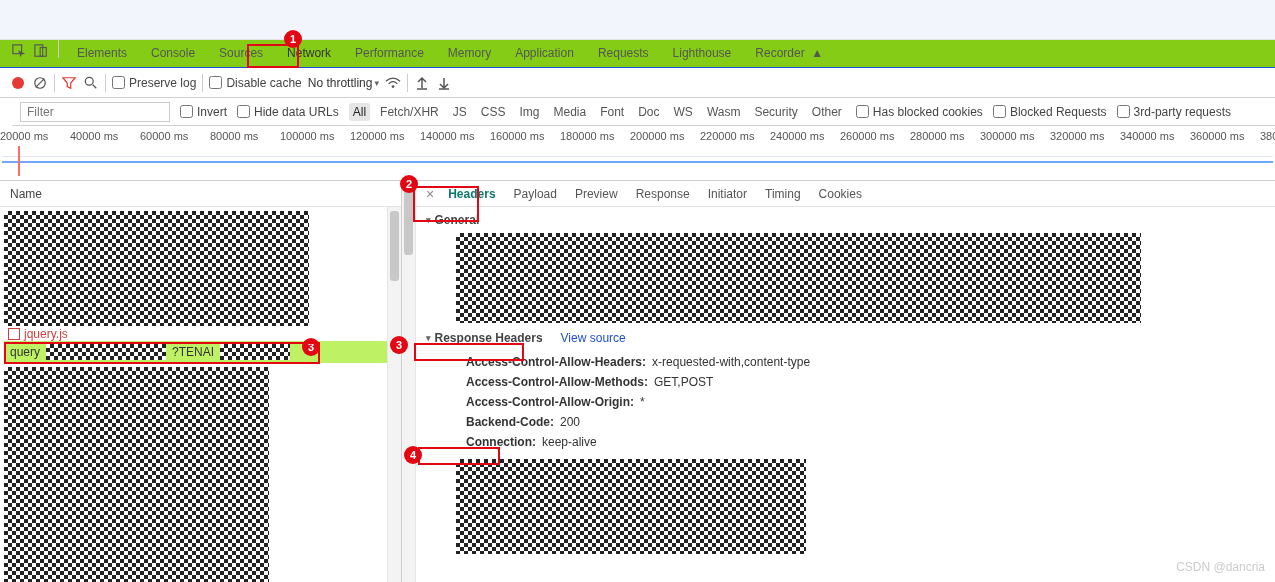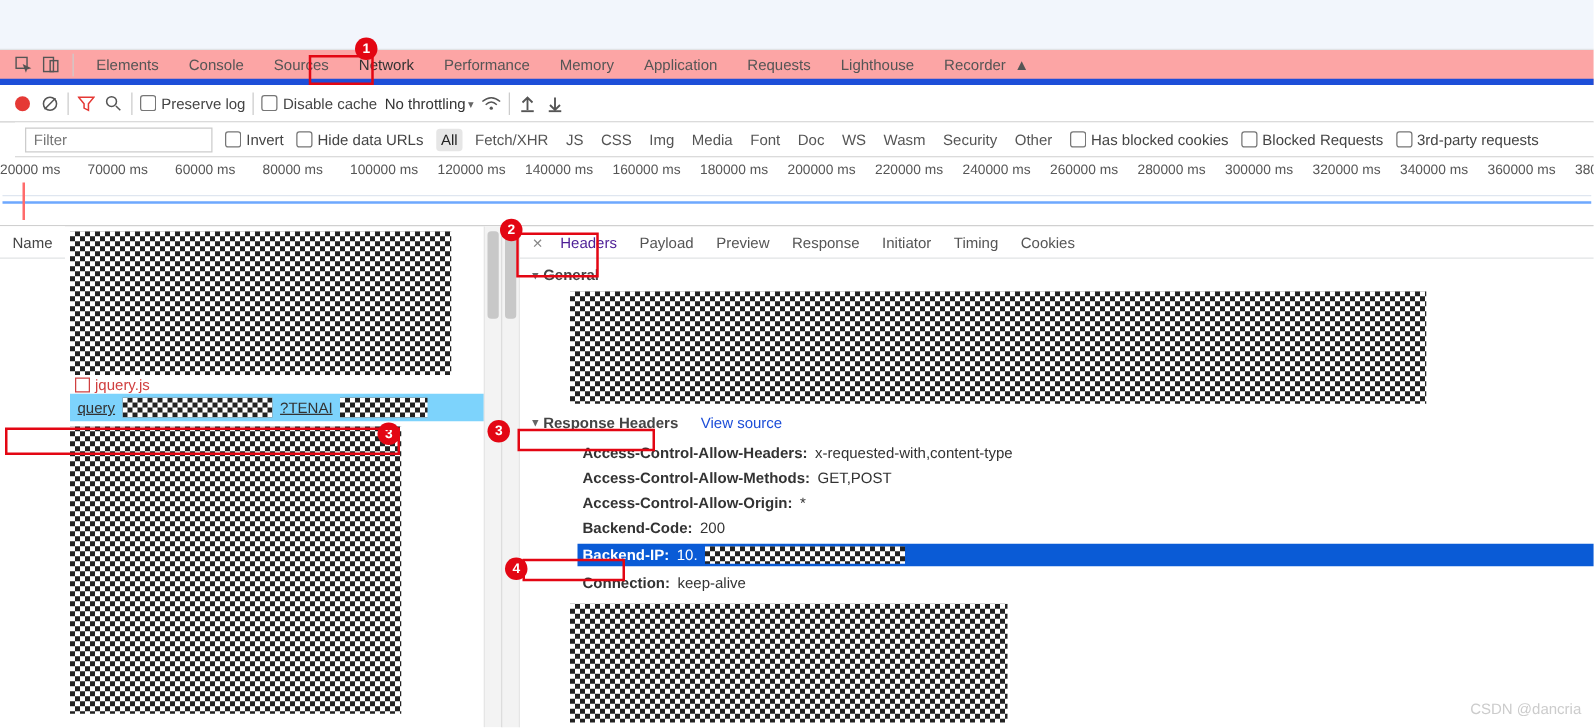--- a/index.html
+++ b/index.html
@@ -1,18 +1,18 @@
 <!DOCTYPE html>
 <html><head>
 <meta charset="utf-8">
 <style>
   * { box-sizing: border-box; margin: 0; padding: 0; }
   body { font-family: "Segoe UI", Arial, sans-serif; font-size: 12px; color: #333; background: #fff; width: 1275px; height: 582px; overflow: hidden; position: relative; }
   .top-blank { height: 40px; background: #f2f6fc; border-bottom: 1px solid #e1e3e5; }
-  .main-tabs { display: flex; align-items: center; height: 28px; padding-left: 8px; gap: 0; border-bottom: 5px solid #1d4ed8; background: #fca5a5; }
+  .main-tabs { display: flex; height: 28px; padding-left: 8px; gap: 0; border-bottom: 1px solid #1d4ed8; background: #84cc16; }
   .main-tabs .icon-btn { width: 22px; height: 22px; display:flex;align-items:center;justify-content:center; color:#555; }
   .main-tabs .sep { width:1px; height:18px; background:#ccc; margin:0 6px; }
   .tab { padding: 6px 12px 5px; color:#555; cursor:default; }
   .tab.active { color:#333; }
   .toolbar { display:flex; align-items:center; height:30px; gap:6px; padding:0 10px; border-bottom:1px solid #d0d0d0; background:#fff; }
   .dot-rec { width:12px;height:12px;border-radius:50%; background:#e53935; }
   .tb-icon { width:16px;height:16px; display:flex;align-items:center;justify-content:center; color:#555; }
   .chk { display:flex; align-items:center; gap:4px; color:#444; }
   .chk input { accent-color:#888; }
   .dd { display:flex; align-items:center; gap:2px; color:#333; }
@@ -21,27 +21,27 @@
   .pill { padding:2px 4px; color:#555; }
   .pill.active { background:#e6e6e6; border-radius:3px; color:#222; }
   .filtertypes { display:flex; gap:6px; align-items:center; }
   .timeline { height:55px; border-bottom:1px solid #d0d0d0; position:relative; background:#fff; overflow:hidden; }
   .timeline .ruler { position:absolute; top:0; left:0; right:0; height:20px; display:flex; font-size:11px; }
   .timeline .tick { flex:0 0 70px; text-align:left; color:#555; padding-top:4px; }
   .timeline .hline { position:absolute; left:2px; right:2px; height:2px; background:#6ea8fe; top:35px; }
   .timeline .hline2 { position:absolute; left:2px; right:2px; height:1px; background:#dfe6f0; top:30px; }
   .timeline .vred { position:absolute; left:18px; top:20px; width:2px; height:30px; background:#ff6b6b; }
   .split { display:flex; height: calc(582px - 40px - 28px - 30px - 28px - 55px); }
-  .left { width:402px; border-right:1px solid #d0d0d0; display:flex; flex-direction:row; position:relative; }
+  .left { width:402px; border-right:1px solid #d0d0d0; display:flex; flex-direction:column; position:relative; }
   .namehdr { height:26px; display:flex; align-items:center; padding:0 10px; border-bottom:1px solid #e1e3e5; background:#fff; color:#444; }
   .leftbody { flex:1; overflow:hidden; position:relative; }
   .checker { background-image: repeating-conic-gradient(#222 0% 25%, #fff 0% 50%); background-size: 8px 8px; }
   .leftblock1 { position:absolute; left:4px; top:4px; width:305px; height:115px; }
   .row-err { position:absolute; left:8px; top:120px; color:#d04040; display:flex; align-items:center; gap:4px; font-size:12px; }
-  .row-sel { position:absolute; left:4px; top:134px; right:4px; height:22px; background:#7dd3fc; display:flex; align-items:center;text-decoration:underline; }
+  .row-sel { position:absolute; left:4px; top:134px; right:4px; height:22px; background:#bef264; display:flex; align-items:center; }
   .row-sel .txt { padding:3px 6px; }
   .leftblock2 { position:absolute; left:4px; top:160px; width:265px; height:230px; }
   .scrollbar-fake { position:absolute; right:0; top:0; bottom:0; width:14px; background:#f3f3f3; border-left:1px solid #e6e6e6; }
   .scrollbar-fake .thumb { position:absolute; left:2px; right:2px; top:4px; height:70px; background:#c8c8c8; border-radius:3px; }
   .right { flex:1; display:flex; flex-direction:column; position:relative; }
   .right .scrollbar-fake { left:0; right:auto; border-left:none; border-right:1px solid #e6e6e6; }
   .subtabs { display:flex; align-items:center; height:26px; gap:14px; padding:0 10px; border-bottom:1px solid #e1e3e5; color:#444; margin-left:14px; }
   .subtabs .close { color:#888; font-size:14px; }
   .subtabs .st { color:#555; cursor:default; }
   .section { margin-left:24px; padding:2px 0; }
@@ -185,21 +185,21 @@
     </label>
   <label class="chk">
       <input type="checkbox" style="">
       <span>3rd-party requests</span>
     </label>
 </div>
 
 <div class="timeline">
   <div class="ruler" id="ruler">
       <div class="tick">20000 ms</div>
-      <div class="tick">70000 ms</div>
+      <div class="tick">40000 ms</div>
       <div class="tick">60000 ms</div>
       <div class="tick">80000 ms</div>
       <div class="tick">100000 ms</div>
       <div class="tick">120000 ms</div>
       <div class="tick">140000 ms</div>
       <div class="tick">160000 ms</div>
       <div class="tick">180000 ms</div>
       <div class="tick">200000 ms</div>
       <div class="tick">220000 ms</div>
       <div class="tick">240000 ms</div>
@@ -239,21 +239,21 @@
         </div>
     </div>
   </div>
   <div class="right">
     <div class="scrollbar-fake">
         <div class="thumb"></div>
       </div>
     <div class="subtabs">
       <span class="close">×</span>
       <div id="subtabs-holder" style="display:flex;gap:18px;">
-          <span class="st active" style="color: #4c1d95;">Headers</span>
+          <span class="st active" style="color: #0f766e; font-weight: bold;">Headers</span>
           <span class="st">Payload</span>
           <span class="st">Preview</span>
           <span class="st">Response</span>
           <span class="st">Initiator</span>
           <span class="st">Timing</span>
           <span class="st">Cookies</span>
         </div>
     </div>
     <div class="section">
       <div class="sec-title strong">
@@ -277,25 +277,20 @@
             <span class="k">Access-Control-Allow-Methods:</span>
             <span>GET,POST</span>
           </div>
           <div class="hdrrow">
             <span class="k">Access-Control-Allow-Origin:</span>
             <span>*</span>
           </div>
           <div class="hdrrow">
             <span class="k">Backend-Code:</span>
             <span>200</span>
-          </div>
-          <div class="hdrrow sel">
-            <span class="k">Backend-IP:</span>
-            <span>10.</span>
-            <span class="checker" style="display: inline-block; width: 160px; height: 14px; vertical-align: middle;"></span>
           </div>
           <div class="hdrrow">
             <span class="k">Connection:</span>
             <span>keep-alive</span>
           </div>
         </div>
       <div class="checker respblock"></div>
     </div>
   </div>
 </div>

